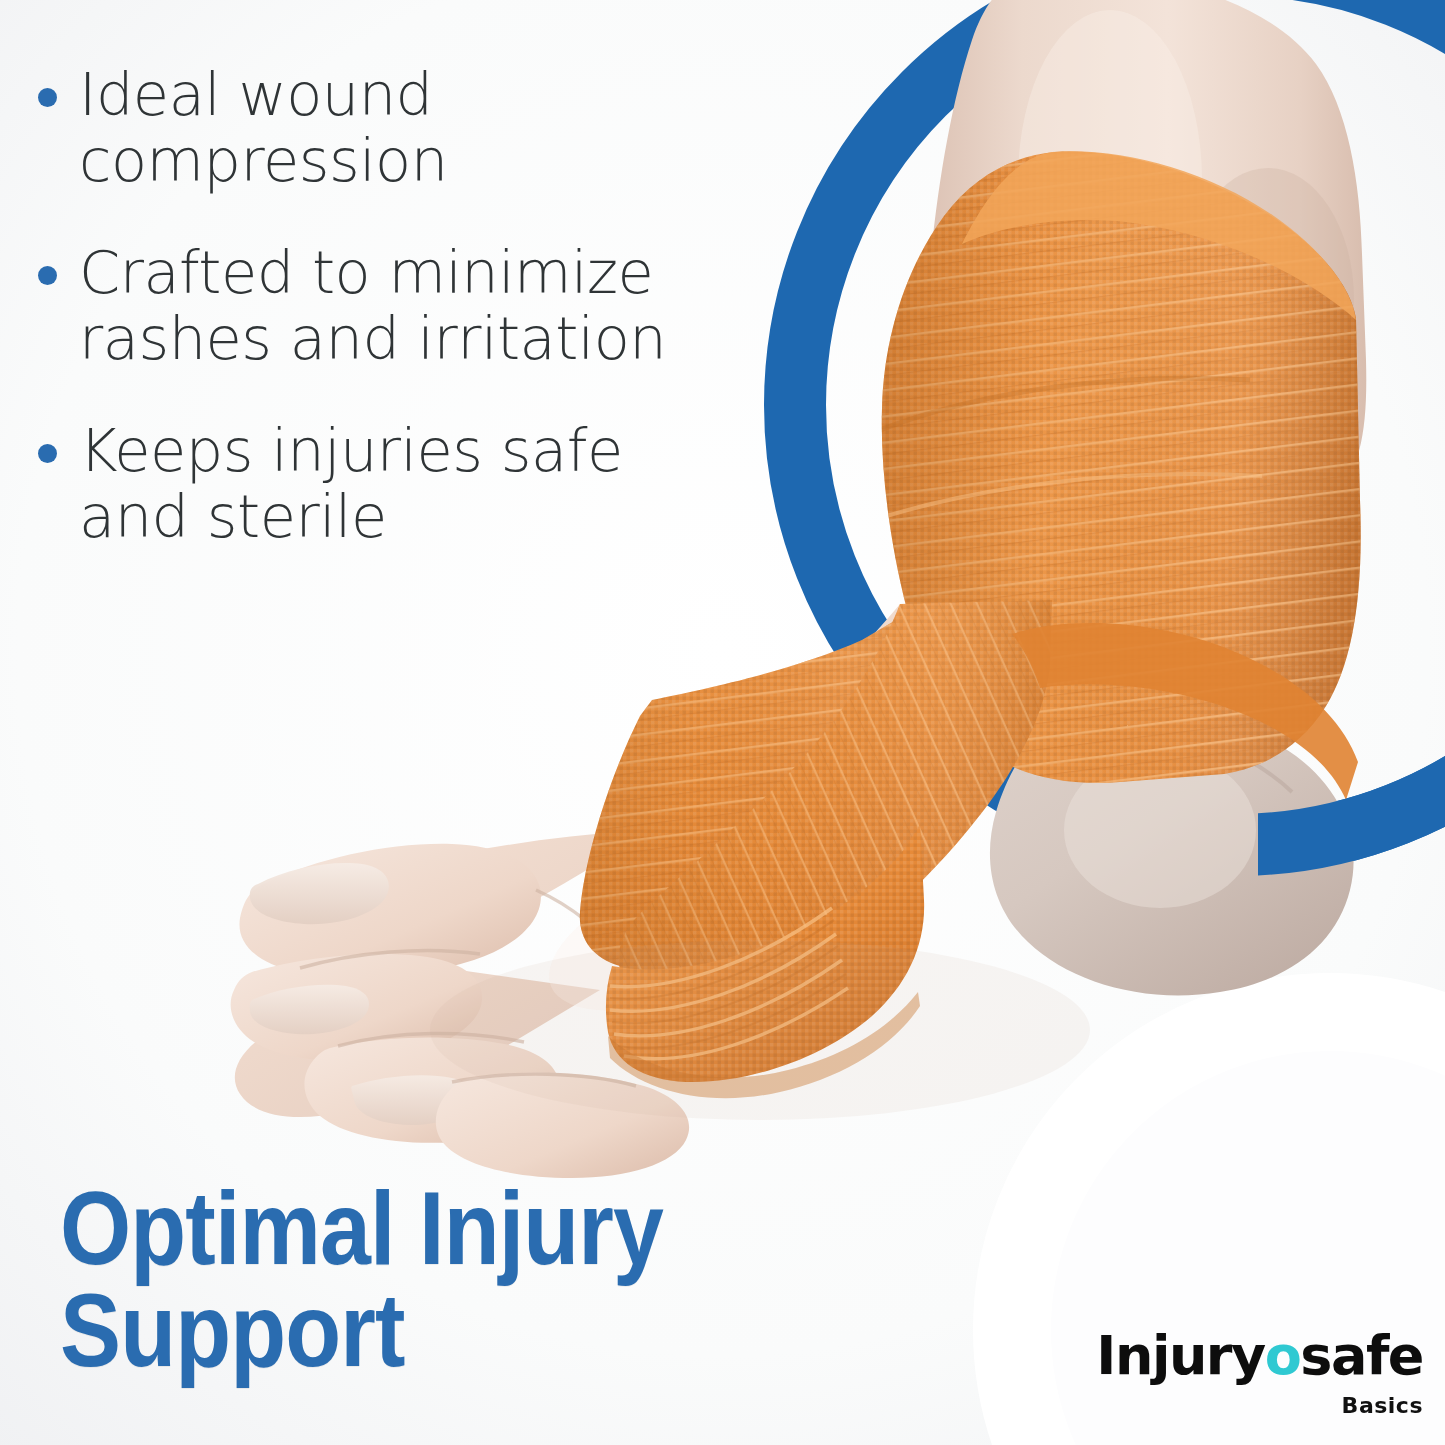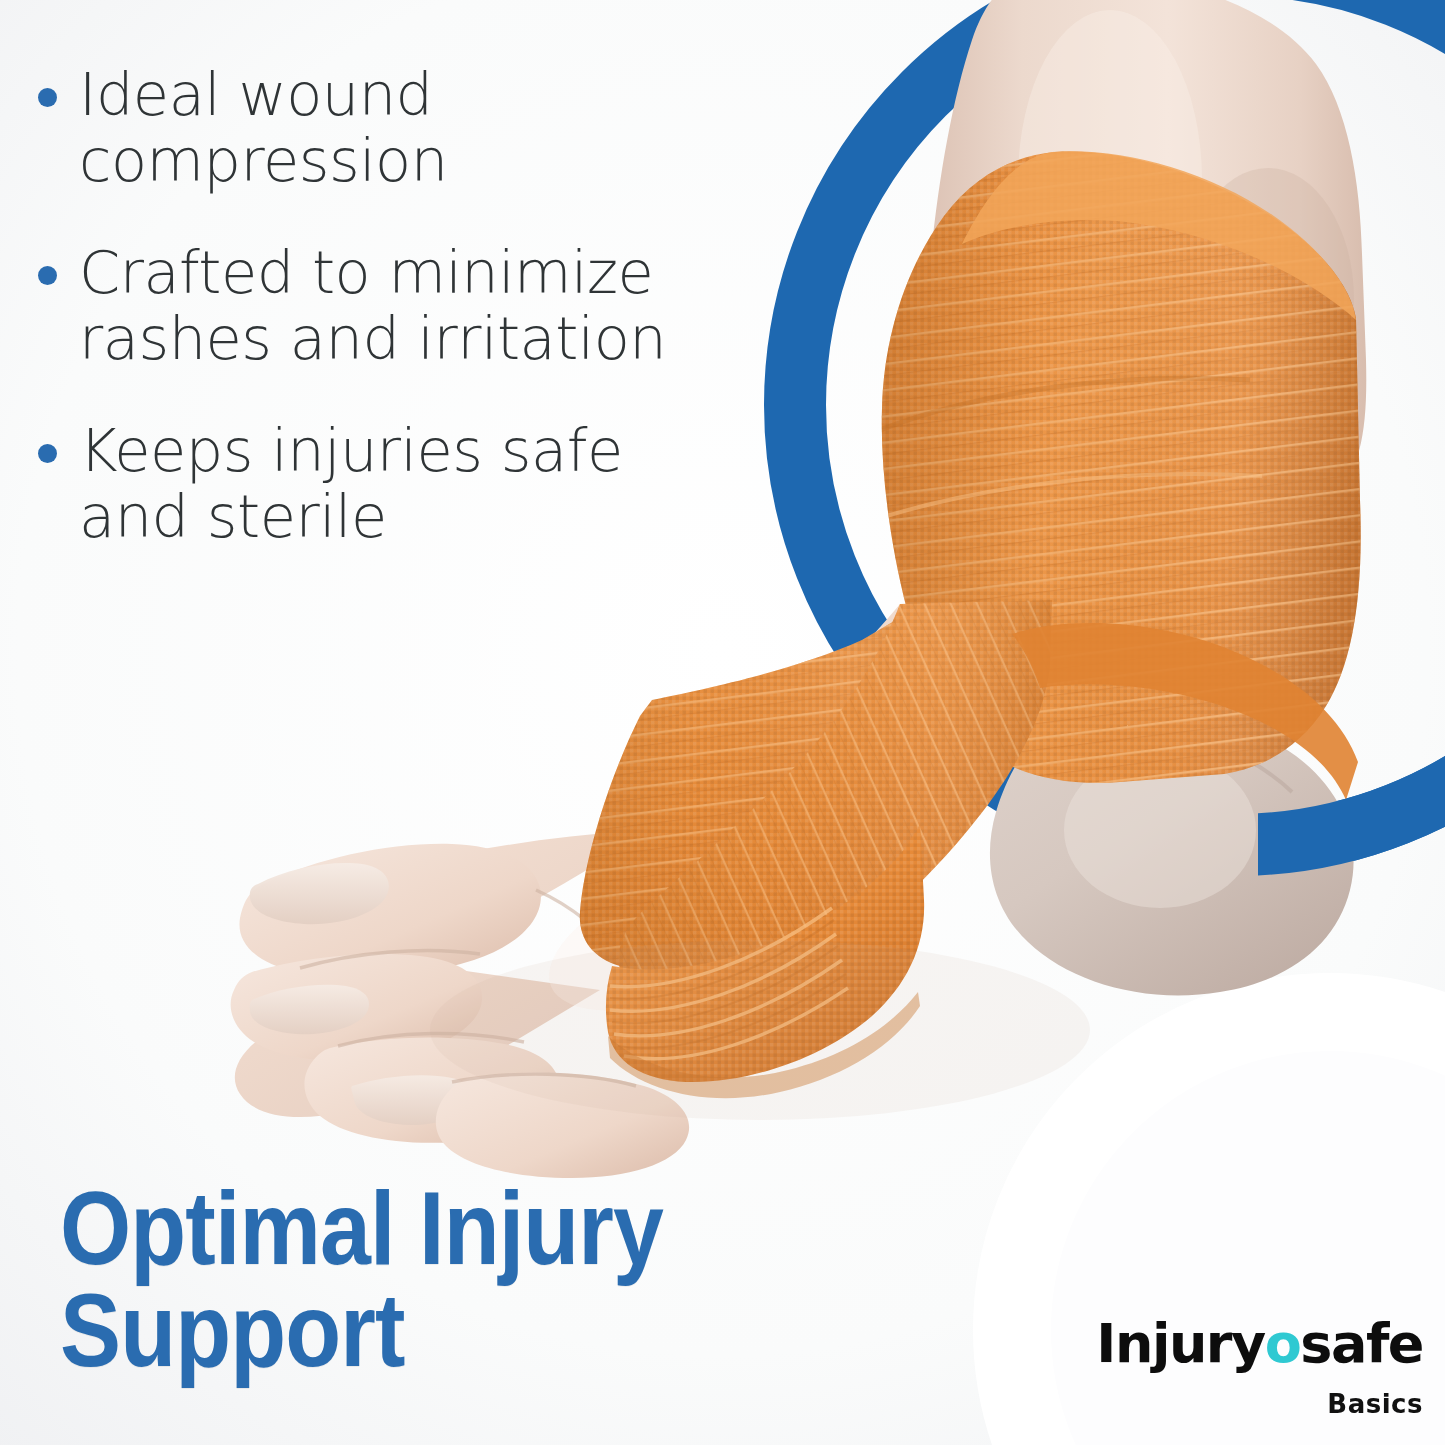--- a/index.html
+++ b/index.html
@@ -75,25 +75,25 @@
     font-weight:bold;
     color:#0d0d0d;
     letter-spacing:-1.5px;
     line-height:1;
     font-family:"DejaVu Sans","Liberation Sans",sans-serif;
   }
   #logo-word .accent-o{
     color:#2fc9d2;
   }
   #logo-sub{
-    font-size:26px;
+    font-size:22px;
     font-weight:bold;
     color:#111;
     letter-spacing:0.5px;
-    margin-top:20px;
+    margin-top:12px;
     line-height:1;
     font-family:"DejaVu Sans","Liberation Sans",sans-serif;
   }
 </style>
 </head>
 <body>
 
 <div id="poster">
 
   <svg id="deco-back" viewBox="0 0 1445 1445" preserveAspectRatio="none">

